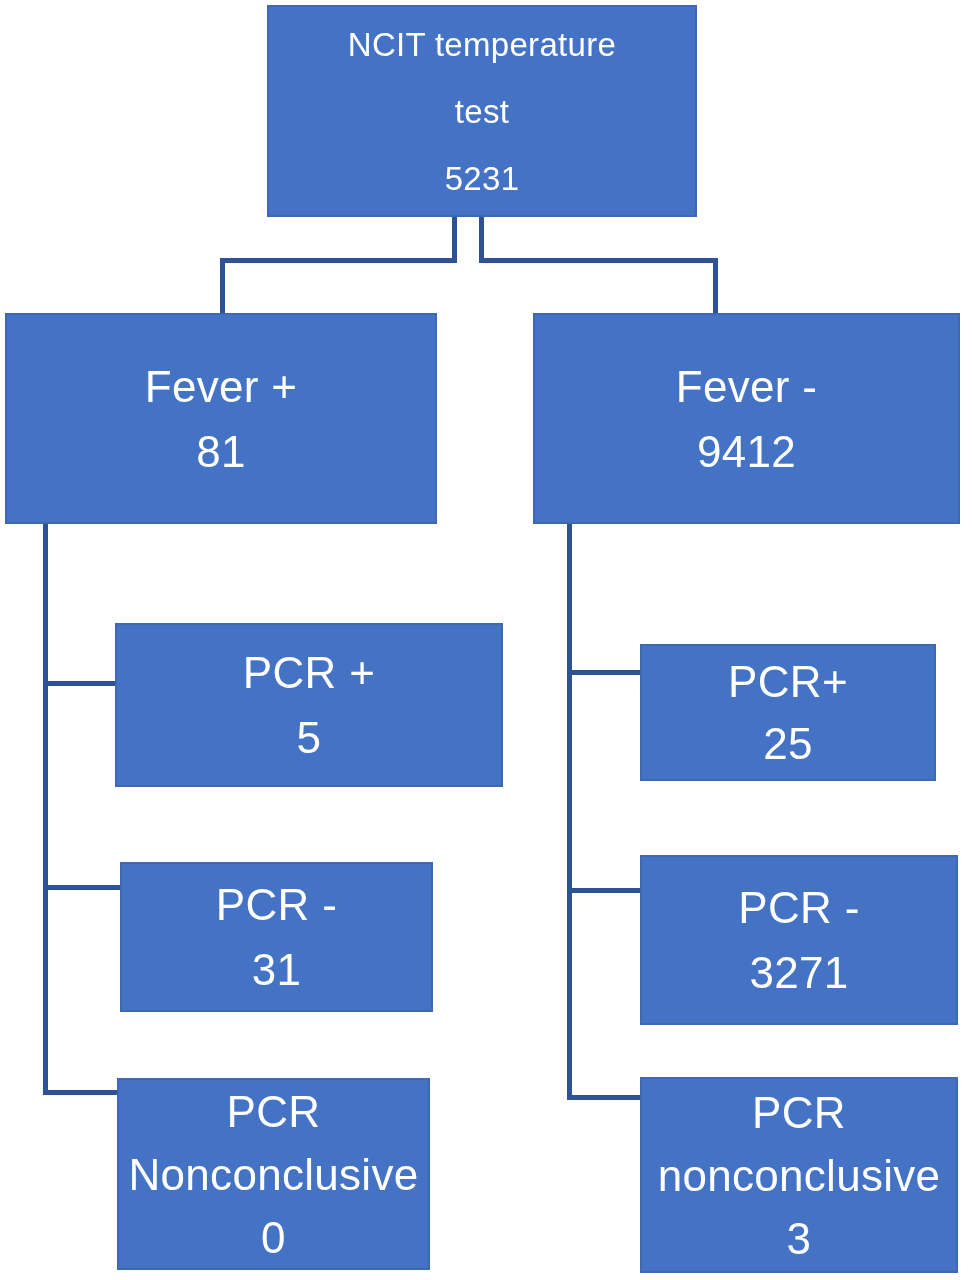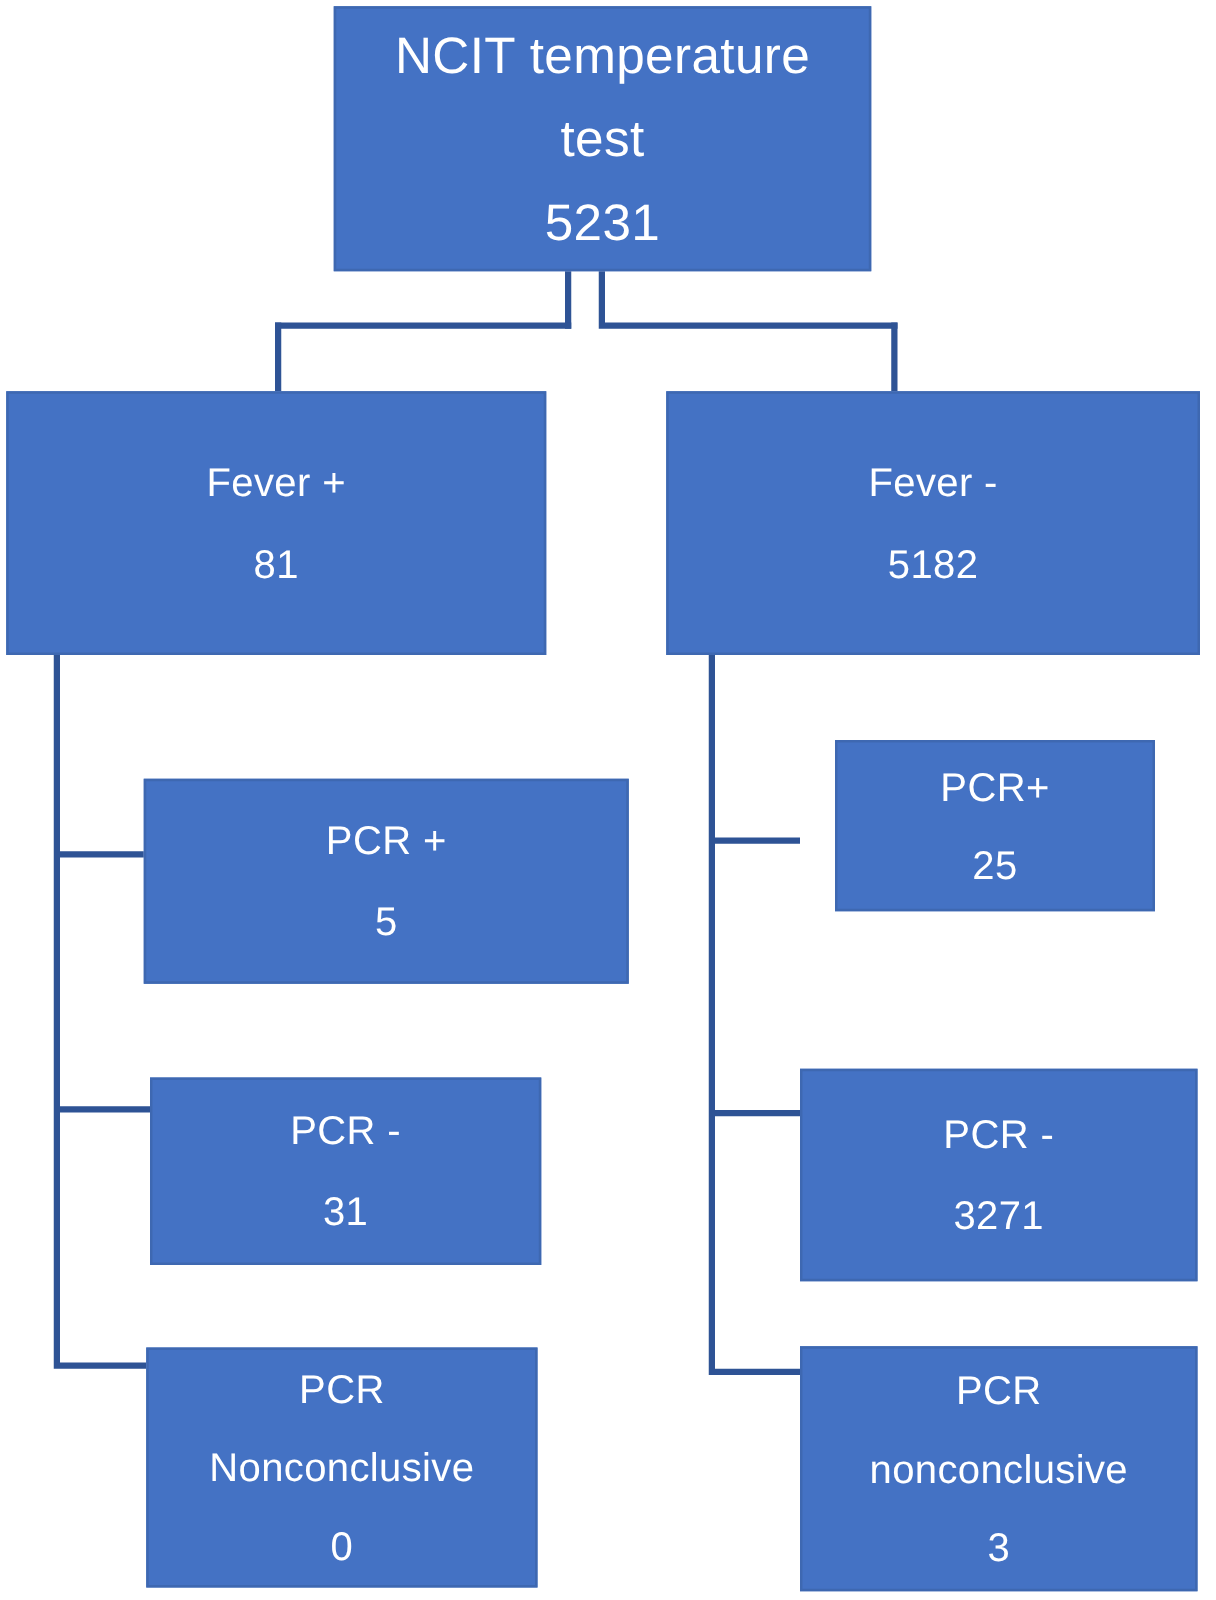--- a/index.html
+++ b/index.html
@@ -16,33 +16,33 @@
   }
   .box {
     position:absolute;
     background:var(--box-fill);
     border:2px solid var(--box-border);
     box-sizing:border-box;
     color:var(--text);
     display:flex; flex-direction:column;
     align-items:center; justify-content:center;
     text-align:center;
-    font-size:32px; line-height:65px;
+    font-size:44px; line-height:65px;
     letter-spacing:0.3px;
   }
   .conn { position:absolute; background:var(--connector); }
 
   
-  #box-root      { left:267px; top:5px;    width:430px; height:212px; font-size:41px; line-height:67px; }
+  #box-root      { left:267px; top:5px;    width:430px; height:212px; font-size:33px; line-height:67px; }
   #box-fever-pos { left:5px;   top:313px;  width:432px; height:211px; }
   #box-fever-neg { left:533px; top:313px;  width:427px; height:211px; }
   #box-l-pcr-pos { left:115px; top:623px;  width:388px; height:164px; }
   #box-l-pcr-neg { left:120px; top:862px;  width:313px; height:150px; }
   #box-l-pcr-non { left:117px; top:1078px; width:313px; height:192px; line-height:63px; }
-  #box-r-pcr-pos { left:640px; top:592px;  width:256px; height:137px; line-height:62px;margin-left:28px; }
+  #box-r-pcr-pos { left:640px; top:644px;  width:296px; height:137px; line-height:62px; }
   #box-r-pcr-neg { left:640px; top:855px;  width:318px; height:170px; }
   #box-r-pcr-non { left:640px; top:1077px; width:318px; height:196px; line-height:63px; }
 
   
   #c-stub-left     { left:452px; top:217px; width:5px;   height:46px; }
   #c-stub-right    { left:479px; top:217px; width:5px;   height:46px; }
   #c-elbow-left-h  { left:220px; top:258px; width:237px; height:5px; }
   #c-elbow-left-v  { left:220px; top:258px; width:5px;   height:55px; }
   #c-elbow-right-h { left:484px; top:258px; width:234px; height:5px; }
   #c-elbow-right-v { left:713px; top:258px; width:5px;   height:55px; }
@@ -81,21 +81,21 @@
     <div>5231</div>
   </div>
 
   <div class="box" id="box-fever-pos">
     <div>Fever +</div>
     <div>81</div>
   </div>
 
   <div class="box" id="box-fever-neg">
     <div>Fever -</div>
-    <div>5182</div>
+    <div>9412</div>
   </div>
 
   <div class="box" id="box-l-pcr-pos">
     <div>PCR +</div>
     <div>5</div>
   </div>
 
   <div class="box" id="box-l-pcr-neg">
     <div>PCR -</div>
     <div>31</div>

